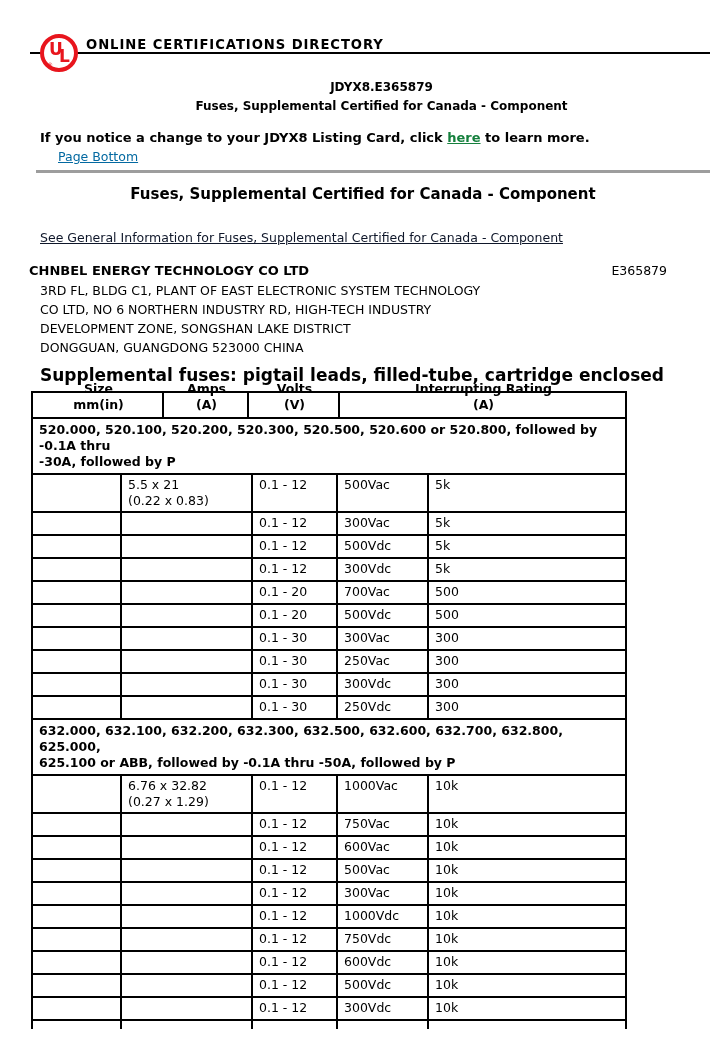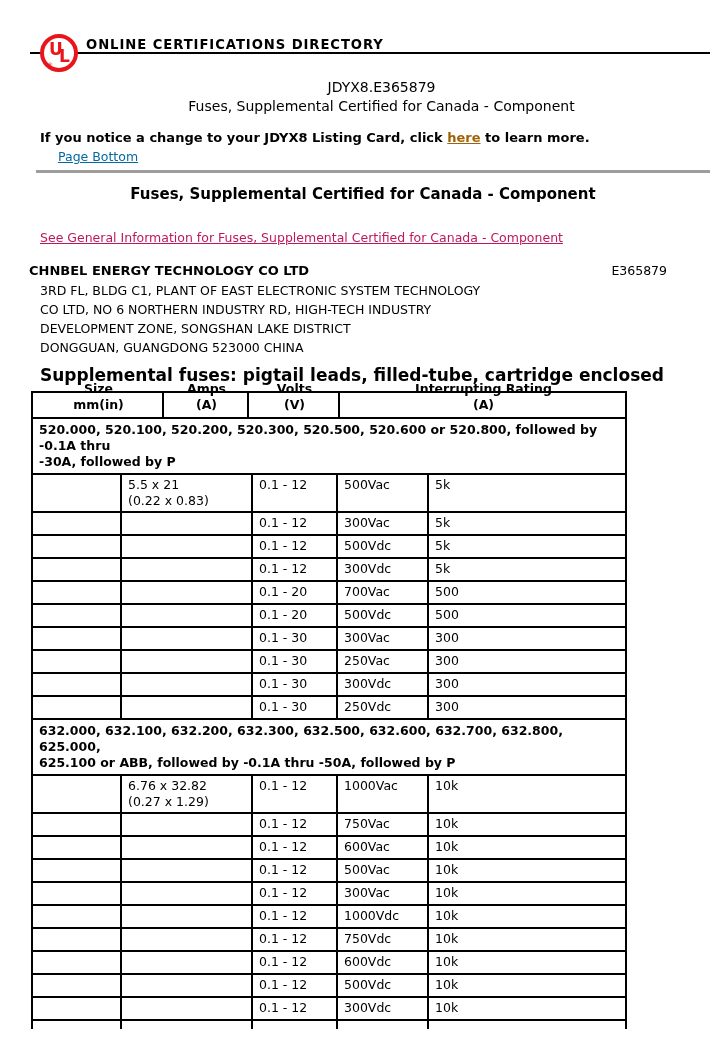--- a/index.html
+++ b/index.html
@@ -25,33 +25,33 @@
     position:absolute; left:10px; top:6px; width:38px; height:38px;
     background:#fff; border:4px solid #e8151d; border-radius:50%;
     z-index:2;
   }
   .ul-logo .u { position:absolute; left:5px; top:1px; color:#e8151d; font-weight:bold; font-size:17px; }
   .ul-logo .l { position:absolute; left:15px; top:8px; color:#e8151d; font-weight:bold; font-size:17px; }
   .ul-logo .reg { position:absolute; left:3px; bottom:0px; color:#e8151d; font-size:6px; }
 
   
   .title-block { margin-top:24px; text-align:center; line-height:19px; }
-  .title-code, .title-name { font-weight:normal; font-size:14px;padding-left:37px; }
+  .title-code, .title-name { font-weight:bold; font-size:12px;padding-left:37px; }
 
   .notice { margin:14px 0 0 40px; font-weight:bold; font-size:13px; line-height:16px; }
-  .notice a { color:#a16207; }
+  .notice a { color:#15803d; }
   .page-bottom { margin:3px 0 0 58px; font-size:12.5px; line-height:15px; }
   .page-bottom a { color:#0369a1; }
 
   hr.divider { border:none; height:3px; background:#9d9d9d; margin:6px 16px 0 36px; }
 
   .h2 { margin-top:12px; text-align:center; font-weight:bold; font-size:15px; line-height:19px; }
 
   .gen-info { margin:26px 0 0 40px; font-size:12.5px; line-height:15px; }
-  .gen-info a { color:#be185d;text-align:center; }
+  .gen-info a { color:#0f172a;text-align:center; }
 
   
   .company-row {
     margin:18px 16px 0 29px; display:flex; justify-content:space-between;
     align-items:flex-start; line-height:15px;
   }
   .company-name { font-weight:bold; font-size:13px; }
   .file-number { font-size:12.5px; padding-right:43px; }
   .address { margin-left:40px; margin-top:3px; font-size:12.5px; line-height:19px; }
 

